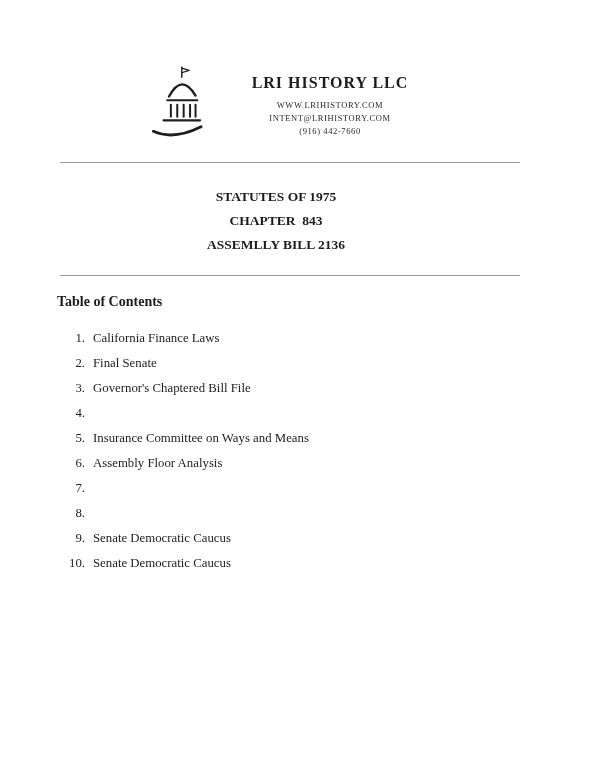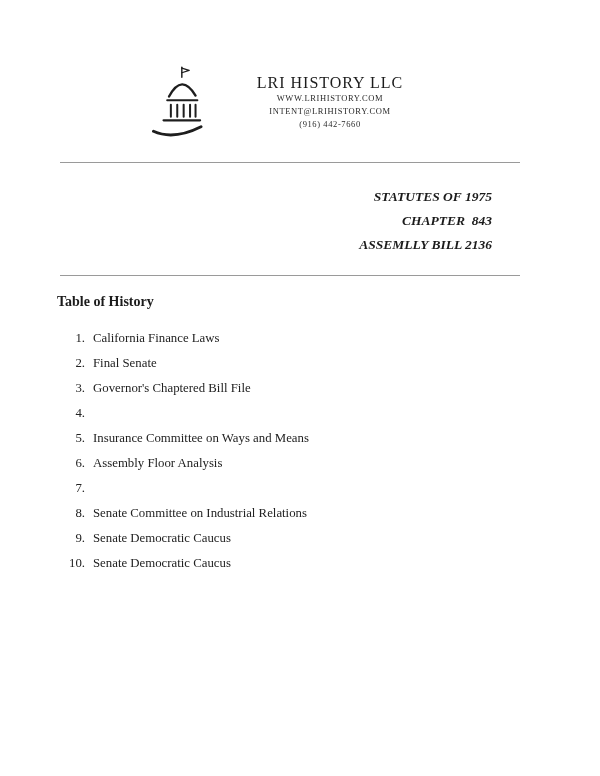--- a/index.html
+++ b/index.html
@@ -37,40 +37,41 @@
     position: absolute;
     left: 160px;
     top: 14px;
     width: 220px;
     text-align: center;
   }
   .company-name {
     font-size: 16px;
     letter-spacing: 1px;
     color: #1c1c1c;
+    margin-bottom: 7px;
+    font-weight: bold;
   }
   .contact-line {
     font-size: 8.5px;
     letter-spacing: 0.6px;
     color: #2a2a2a;
     line-height: 13px;
   }
   .rule {
     border: none;
     border-top: 1px solid #9a9a9a;
     margin: 0 80px 0 60px;
     height: 0;
   }
   .rule-1 { margin-top: 6px; }
 
   
   .statute-block {
     margin: 22px 108px 0 60px;
-    text-align: right;
-    font-style: italic;
+    text-align: center;
   }
   .statute-line {
     font-weight: bold;
     font-size: 13.5px;
     line-height: 24px;
     white-space: pre;
     color: #1b1b1b;
   }
   .rule-2 { margin-top: 18px; }
 
@@ -138,21 +139,21 @@
 
   <div class="statute-block">
     <div class="statute-line">STATUTES OF 1975</div>
     <div class="statute-line">CHAPTER  843</div>
     <div class="statute-line">ASSEMLLY BILL 2136</div>
   </div>
 
   <hr class="rule rule-2">
 
   <div class="toc">
-    <div class="toc-title">Table of History</div>
+    <div class="toc-title">Table of Contents</div>
     <ol class="toc-list">
       <li class="toc-item">
         <span class="toc-num">1.</span>
         <span class="toc-label">California Finance Laws</span>
       </li>
       <li class="toc-item">
         <span class="toc-num">2.</span>
         <span class="toc-label">Final Senate</span>
       </li>
       <li class="toc-item">
@@ -168,21 +169,20 @@
       </li>
       <li class="toc-item">
         <span class="toc-num">6.</span>
         <span class="toc-label">Assembly Floor Analysis</span>
       </li>
       <li class="toc-item">
         <span class="toc-num">7.</span>
       </li>
       <li class="toc-item">
         <span class="toc-num">8.</span>
-        <span class="toc-label">Senate Committee on Industrial Relations</span>
       </li>
       <li class="toc-item">
         <span class="toc-num">9.</span>
         <span class="toc-label">Senate Democratic Caucus</span>
       </li>
       <li class="toc-item">
         <span class="toc-num">10.</span>
         <span class="toc-label">Senate Democratic Caucus</span>
       </li>
     </ol>

